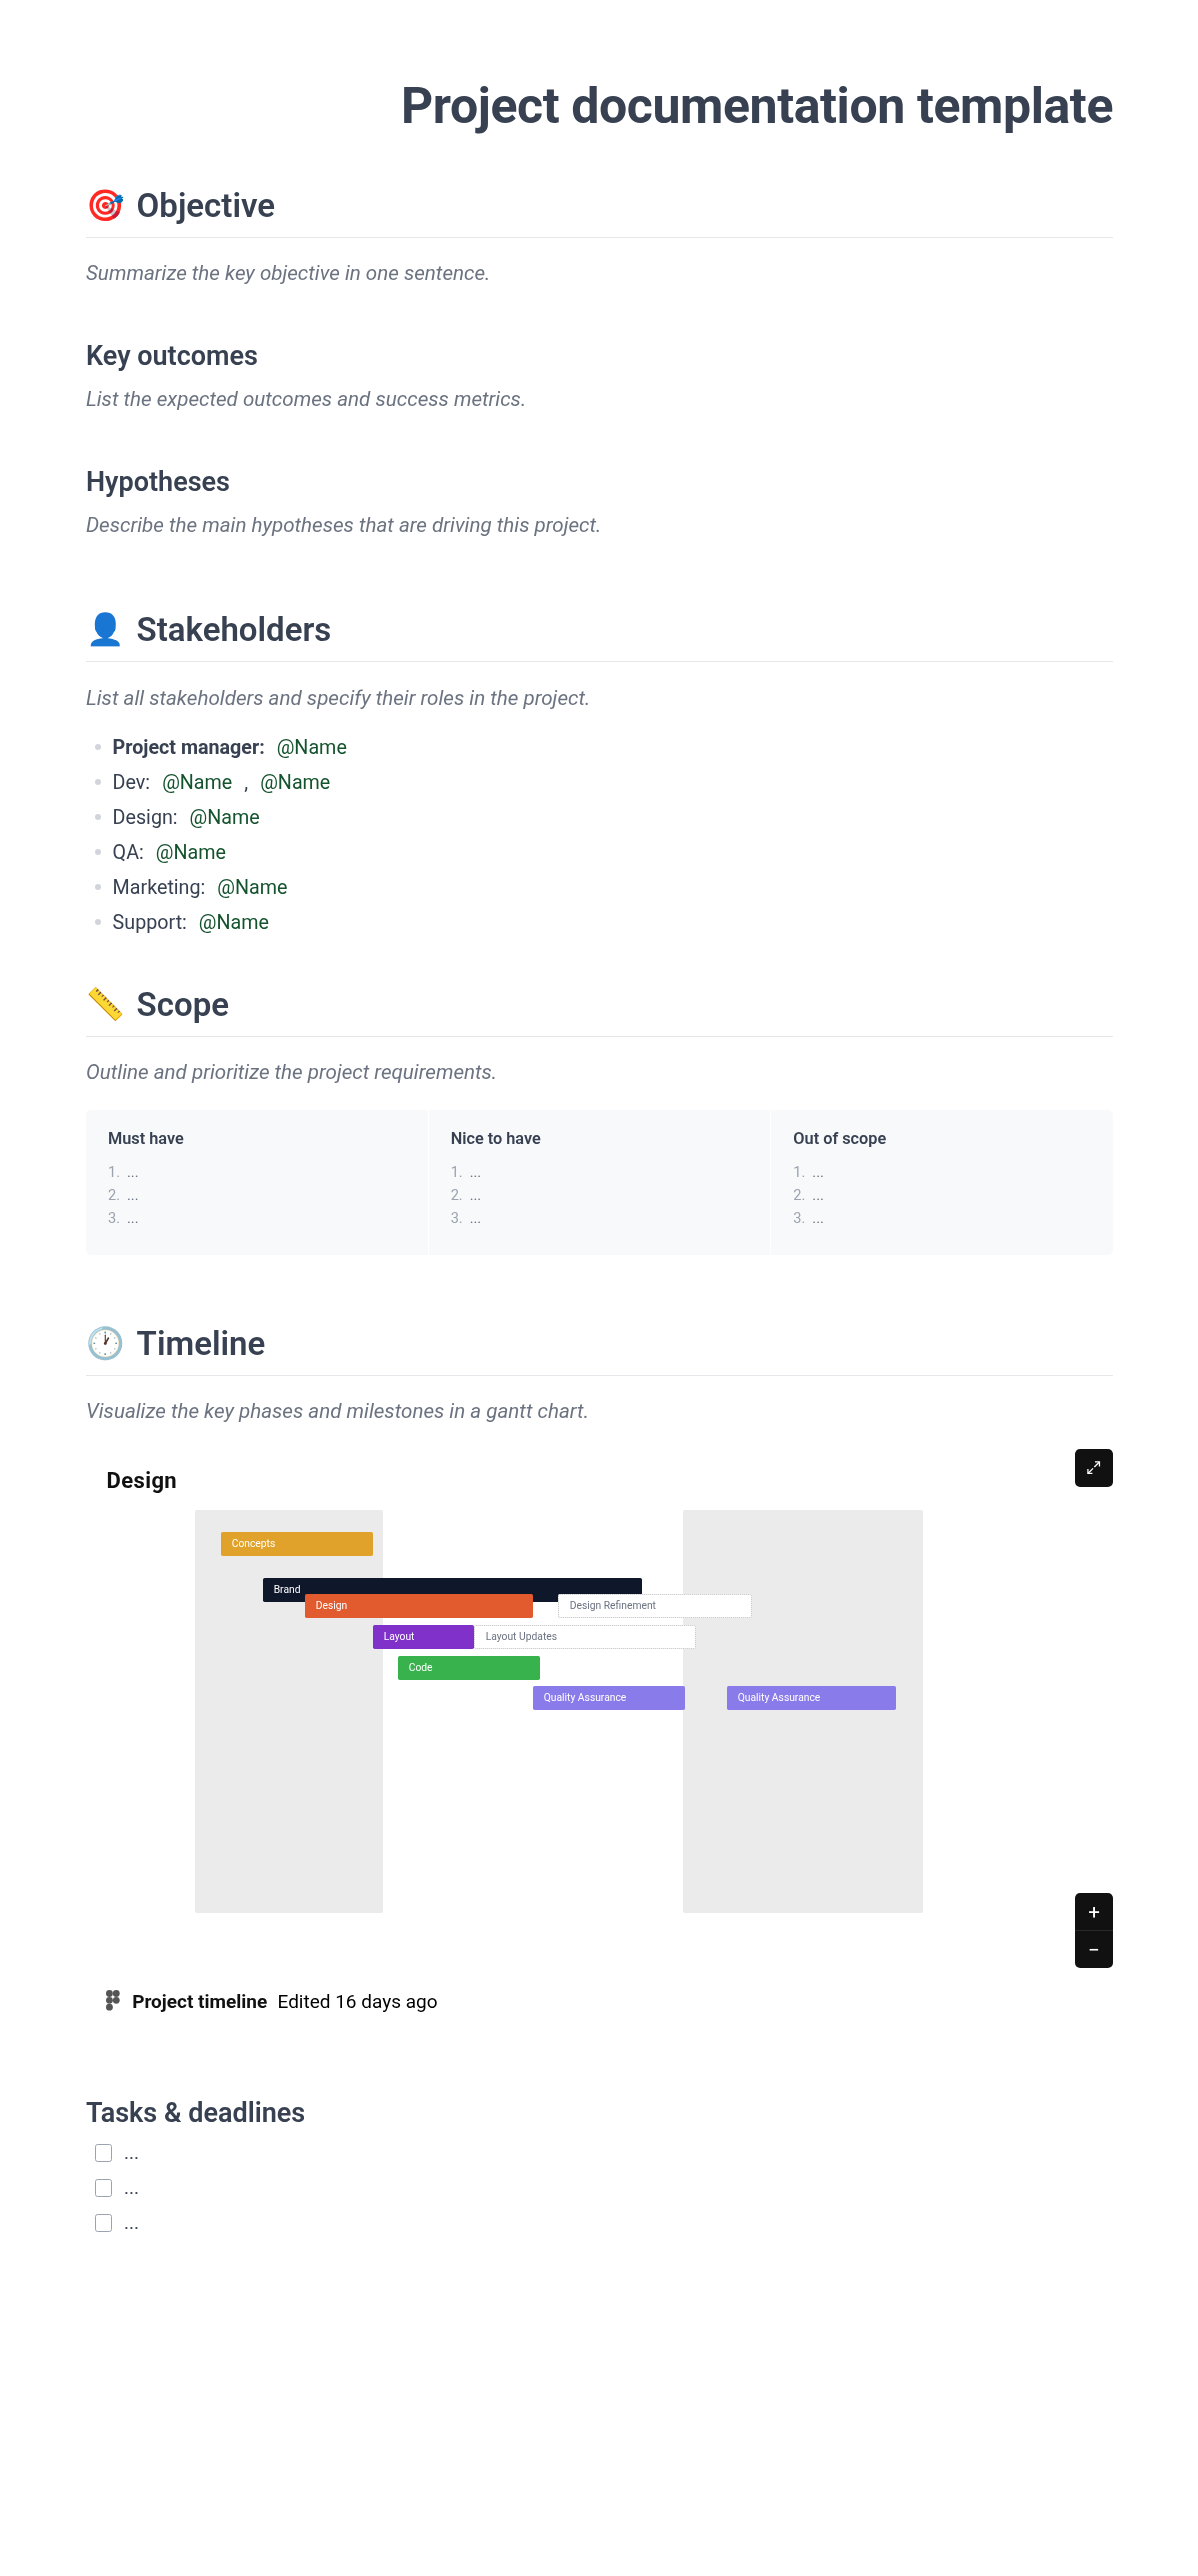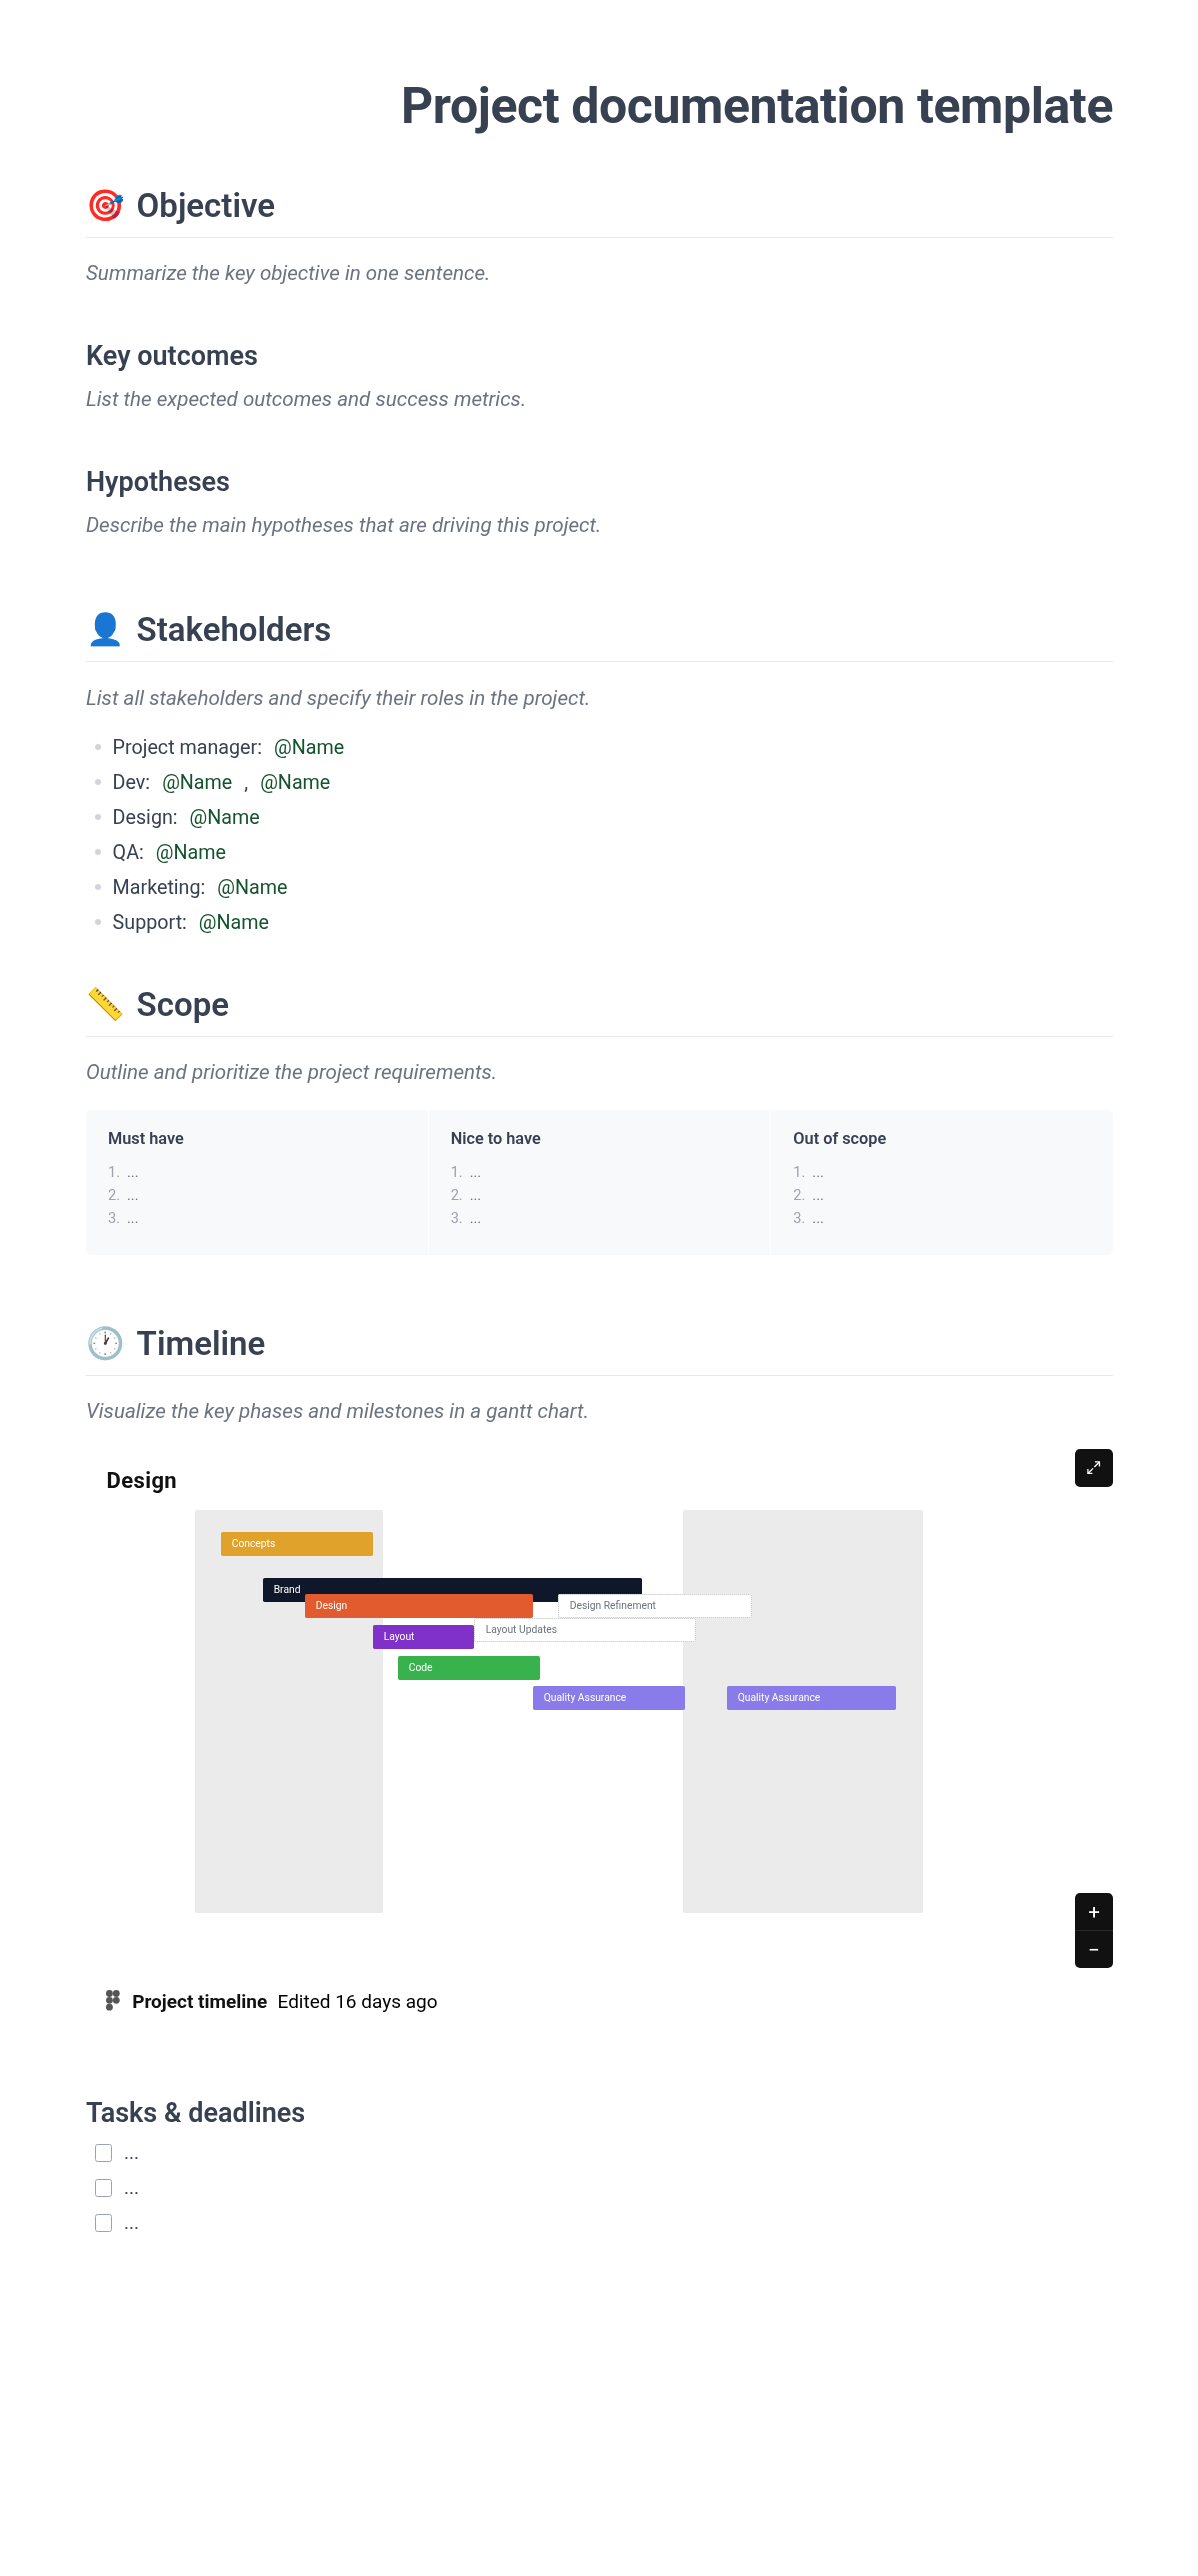--- a/index.html
+++ b/index.html
@@ -59,21 +59,21 @@
     
     ul.bullets{list-style:none;padding:0;margin:8.6px 0 34px 8.6px}
     ul.bullets li{
       display:flex;align-items:center;gap:12px;
       font-size:19.7px;color:#374151;margin:12px 0;
     }
     ul.bullets li .dot{
       width:6px;height:6px;border-radius:50%;background:#d1d5db;flex:0 0 6px;
     }
     ul.bullets li .role{color:#374151}
-    ul.bullets li .role.bold{font-weight:400}
+    ul.bullets li .role.bold{font-weight:700}
     ul.bullets li .mention{color:#14532d}
     ul.bullets li .sep{color:#374151}
 
     
     .scope-table{
       display:flex;gap:0;
       background:#f7f9fb;
       border-radius:5.1px;
       overflow:hidden;
       margin-top:5.1px;
@@ -291,21 +291,21 @@
       </div>
 
       <div class="figma-canvas" id="gantt">
         <div class="panel left"></div>
         <div class="panel right"></div>
       <div class="bar" style="left: 120px; width: 152px; top: 22px; background: rgb(224, 162, 43);">Concepts</div>
           <div class="bar" style="left: 162px; width: 379px; top: 68px; background: #0f172a;">Brand</div>
           <div class="bar" style="left: 204px; width: 228px; top: 84px; background: rgb(226, 91, 46);">Design</div>
           <div class="bar outline" style="left: 457px; width: 194px; top: 84px;">Design Refinement</div>
           <div class="bar" style="left: 272px; width: 101px; top: 115px; background: rgb(128, 49, 201);">Layout</div>
-          <div class="bar outline" style="left: 373px; width: 222px; top: 108px;">Layout Updates</div>
+          <div class="bar outline" style="left: 373px; width: 222px; top: 115px;">Layout Updates</div>
           <div class="bar" style="left: 297px; width: 142px; top: 146px; background: rgb(55, 178, 77);">Code</div>
           <div class="bar" style="left: 432px; width: 152px; top: 176px; background: rgb(138, 123, 234);">Quality Assurance</div>
           <div class="bar" style="left: 626px; width: 169px; top: 176px; background: rgb(138, 123, 234);">Quality Assurance</div>
         </div>
 
       <div class="fstack" style="bottom:60px">
         <div class="half">+</div>
         <div class="half">−</div>
       </div>
 

